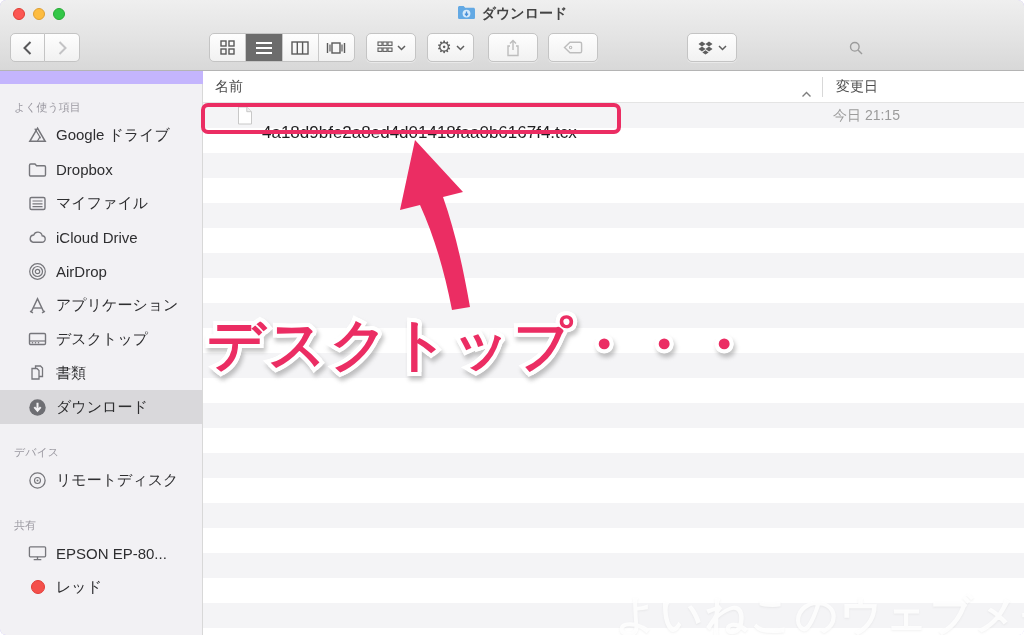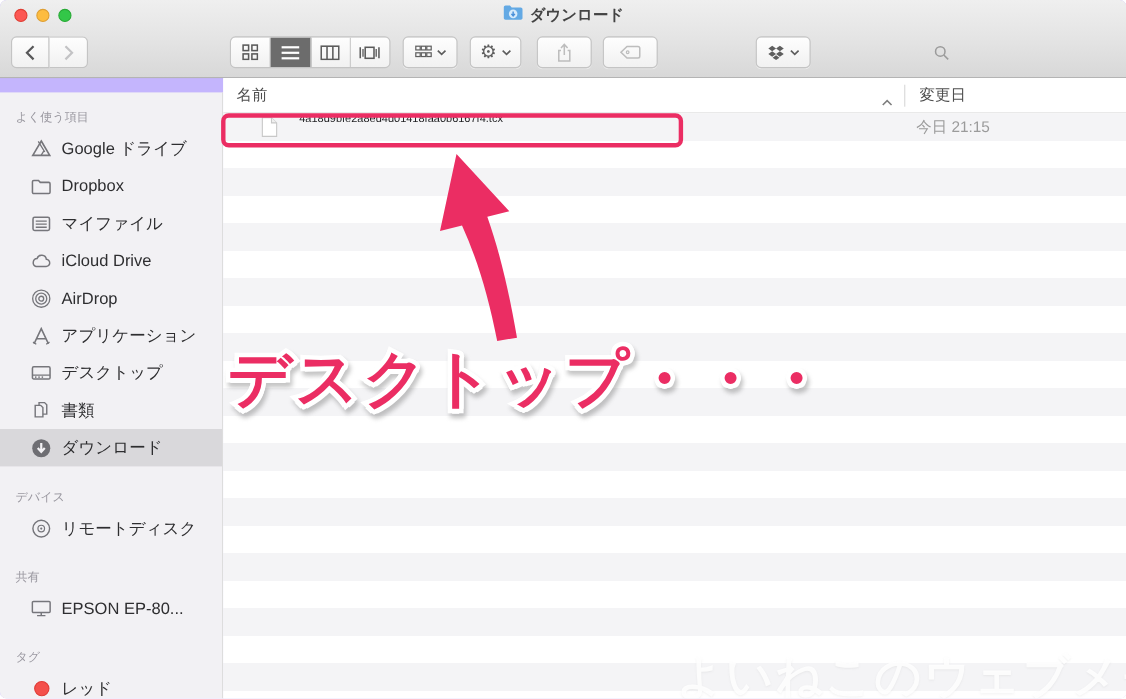--- a/index.html
+++ b/index.html
@@ -55,21 +55,21 @@
   .list-header { position:absolute; top:0; left:0; width:100%; height:32px; background:#fff;
     border-bottom:1px solid #E4E4E4; }
   .col-name { position:absolute; left:12px; top:7px; font-size:14px; color:#4E4E4E; }
   .col-sort { position:absolute; left:598px; top:13px; }
   .col-div { position:absolute; left:619px; top:6px; width:1px; height:20px; background:#D8D8D8; }
   .col-mod { position:absolute; left:633px; top:7px; font-size:14px; color:#4E4E4E; }
   .list-body { position:absolute; top:32px; left:0; width:100%; height:532px;
     background:repeating-linear-gradient(180deg,#F4F4F6 0px,#F4F4F6 25px,#FFFFFF 25px,#FFFFFF 50px); }
   .file-row { position:absolute; top:0; left:0; width:100%; height:25px; }
   .file-row .doc { position:absolute; left:34px; top:3px; }
-  .file-row .fname { position:absolute; left:59px; top:0; font-size:10px; color:#1F1F21;margin-left:10px; }
+  .file-row .fname { position:absolute; left:59px; top:20px; font-size:17px; color:#1F1F21; }
   .file-row .fdate { position:absolute; left:630px; top:4px; font-size:14px; color:#9B9B9B; }
 
   
   .hl-box { position:absolute; left:-2px; top:32px; width:420px; height:31px;
     border:4px solid #EB2D63; border-radius:7px; pointer-events:none; }
   .arrow-svg { position:absolute; left:0; top:0; width:821px; height:564px; pointer-events:none; }
   .callout { position:absolute; left:4px; top:236px; white-space:nowrap;
     font-size:57px; font-weight:bold; letter-spacing:3px; color:#EB2D63;
     -webkit-text-stroke:8px #fff; paint-order:stroke fill;
     text-shadow:-3px -3px 0 #fff,3px -3px 0 #fff,-3px 3px 0 #fff,3px 3px 0 #fff,0 -4px 0 #fff,0 4px 0 #fff,-4px 0 0 #fff,4px 0 0 #fff;
@@ -319,21 +319,20 @@
       <span class="sb-icon">
         <svg width="20" height="18" viewBox="0 0 20 18">
             <rect x="1.5" y="2.5" width="17" height="10.5" rx="1" fill="none" stroke="#76767B" stroke-width="1.4"></rect>
             <line x1="10" y1="13" x2="10" y2="15.5" stroke="#76767B" stroke-width="1.4"></line>
             <line x1="6" y1="16" x2="14" y2="16" stroke="#76767B" stroke-width="1.4"></line>
           </svg>
       </span>
       <span class="lbl">EPSON EP-80...</span>
     </div>
 
-    <div class="sec-label gap">タグ</div>
     <div class="sb-item">
       <span class="sb-icon">
         <svg width="16" height="16" viewBox="0 0 16 16">
             <circle cx="8" cy="8" r="6.5" fill="#F4504B" stroke="#E03C38" stroke-width="1"></circle>
           </svg>
       </span>
       <span class="lbl">レッド</span>
     </div>
   </aside>
 

